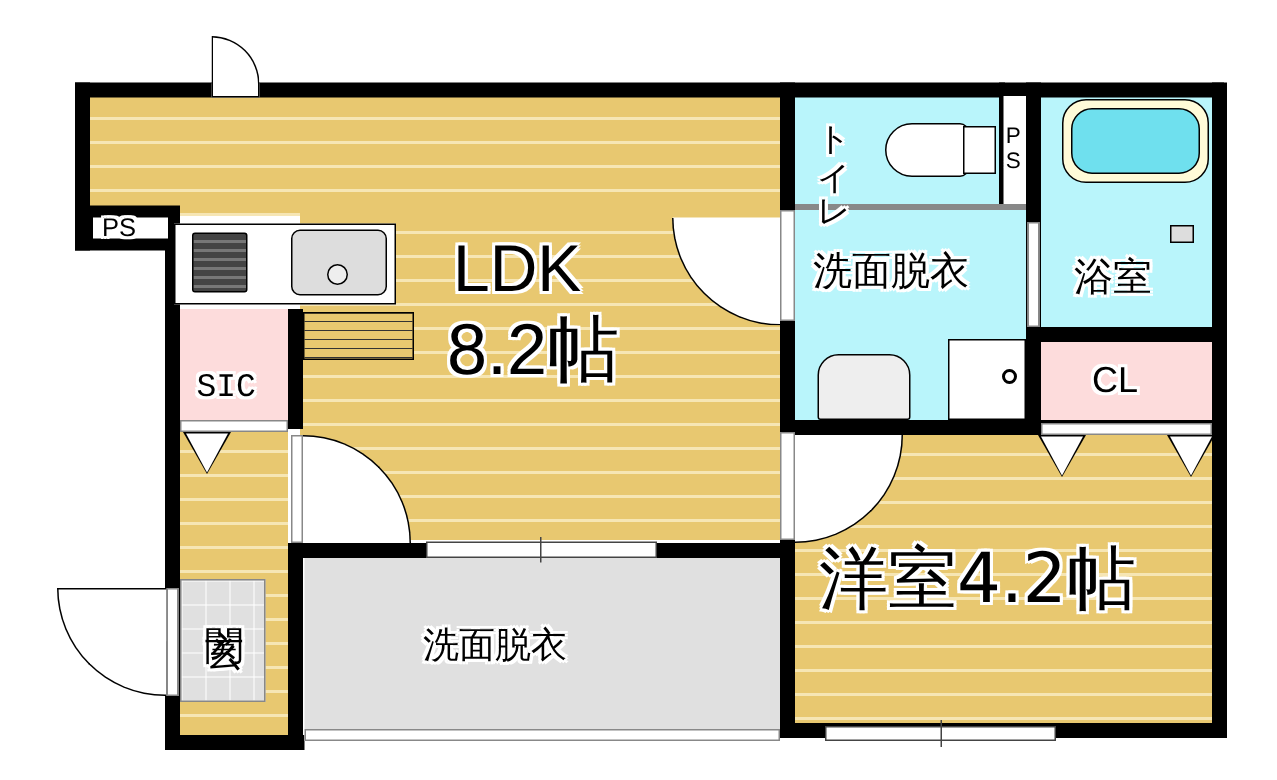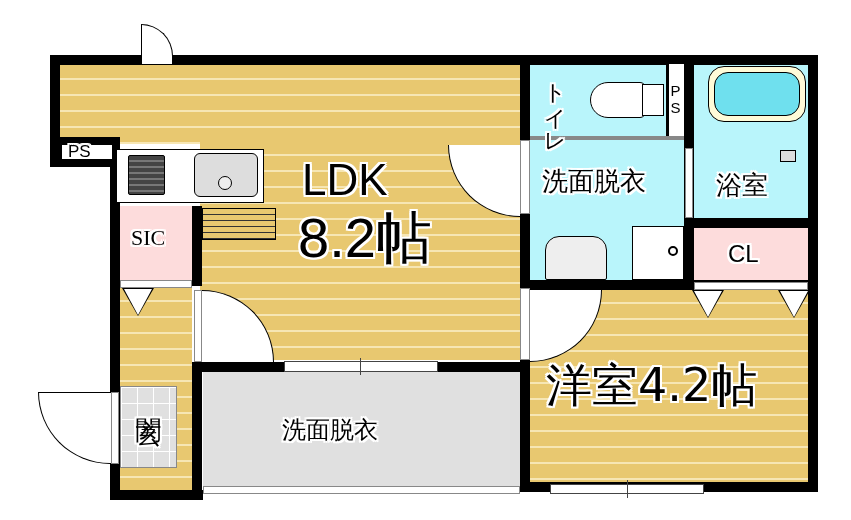--- a/index.html
+++ b/index.html
@@ -81,33 +81,33 @@
 <div class="abs" style="left:62px;top:145px;width:50px;height:14px;background:#fff;"></div>
 <div class="label" style="left:68px;top:143px;font-size:17px;font-family:'Liberation Sans',sans-serif;color:#000;">PS</div>
 
 <div class="abs" style="left:116px;top:149px;width:148px;height:54px;background:#fff;border:1px solid #000;"></div>
 <div class="abs" style="left:128px;top:155px;width:37px;height:40px;background:#555;border:1px solid #000;border-radius:2px;background-image:repeating-linear-gradient(to bottom,#444 0,#444 4px,#777 4px,#777 6px);"></div>
 <div class="abs" style="left:194px;top:153px;width:64px;height:44px;background:#ddd;border:1px solid #000;border-radius:6px;"></div>
 <div class="abs" style="left:218px;top:176px;width:14px;height:14px;background:#eee;border:1px solid #000;border-radius:50%;"></div>
 
 <div class="abs" style="left:202px;top:208px;width:74px;height:32px;border:1px solid #000;background:#e8c870;background-image:repeating-linear-gradient(to bottom,#e8c870 0,#e8c870 5px,#333 5px,#333 6px);"></div>
 
-<div class="label" style="left:131px;top:227px;font-size:22px;font-family:Liberation Serif, serif;">SIC</div>
+<div class="label" style="left:131px;top:248px;font-size:22px;font-family:Liberation Mono, monospace;">SIC</div>
 <div class="abs" style="left:120px;top:280px;width:72px;height:8px;background:#fff;border:1px solid #888;"></div>
 <div class="tri-out" style="left:122px;top:288px;"></div>
 <div class="tri" style="left:124px;top:289px;"></div>
 
 <div class="abs" style="left:194px;top:290px;width:8px;height:72px;background:#fff;border:1px solid #888;"></div>
 <div class="swing" style="left:202px;top:290px;width:72px;height:72px;border-radius:0 72px 0 0;border-left:none;border-bottom:none;"></div>
 
 <div class="abs" style="left:520px;top:140px;width:10px;height:74px;background:#fff;border:1px solid #888;"></div>
 <div class="swing" style="left:448px;top:145px;width:72px;height:72px;border-radius:0 0 0 72px;border-top:none;border-right:none;"></div>
 
 <div class="label" style="left:302px;top:158px;font-size:44px;font-family:'Liberation Sans',sans-serif;">LDK</div>
-<div class="label" style="left:298px;top:210px;font-size:56px;font-family:'Liberation Sans',sans-serif;">8.2帖</div>
+<div class="label" style="left:298px;top:210px;font-size:48px;font-family:'Liberation Sans',sans-serif;">8.2帖</div>
 
 <div class="window" style="left:284px;top:361px;width:154px;height:11px;"></div>
 <div class="win-line" style="left:360px;top:358px;width:1px;height:17px;"></div>
 
 <div class="label" style="left:282px;top:418px;font-size:24px;">洗面脱衣</div>
 <div class="abs" style="left:203px;top:486px;width:317px;height:8px;background:#fff;border:1px solid #888;"></div>
 
 <div class="label" style="left:132px;top:398px;font-size:26px;width:30px;writing-mode:vertical-rl;">玄関</div>
 <div class="abs" style="left:111px;top:392px;width:8px;height:72px;background:#fff;border:1px solid #888;"></div>
 <div class="swing" style="left:38px;top:392px;width:73px;height:72px;border-radius:0 0 0 72px;border-top:1px solid #000;border-right:none;"></div>

